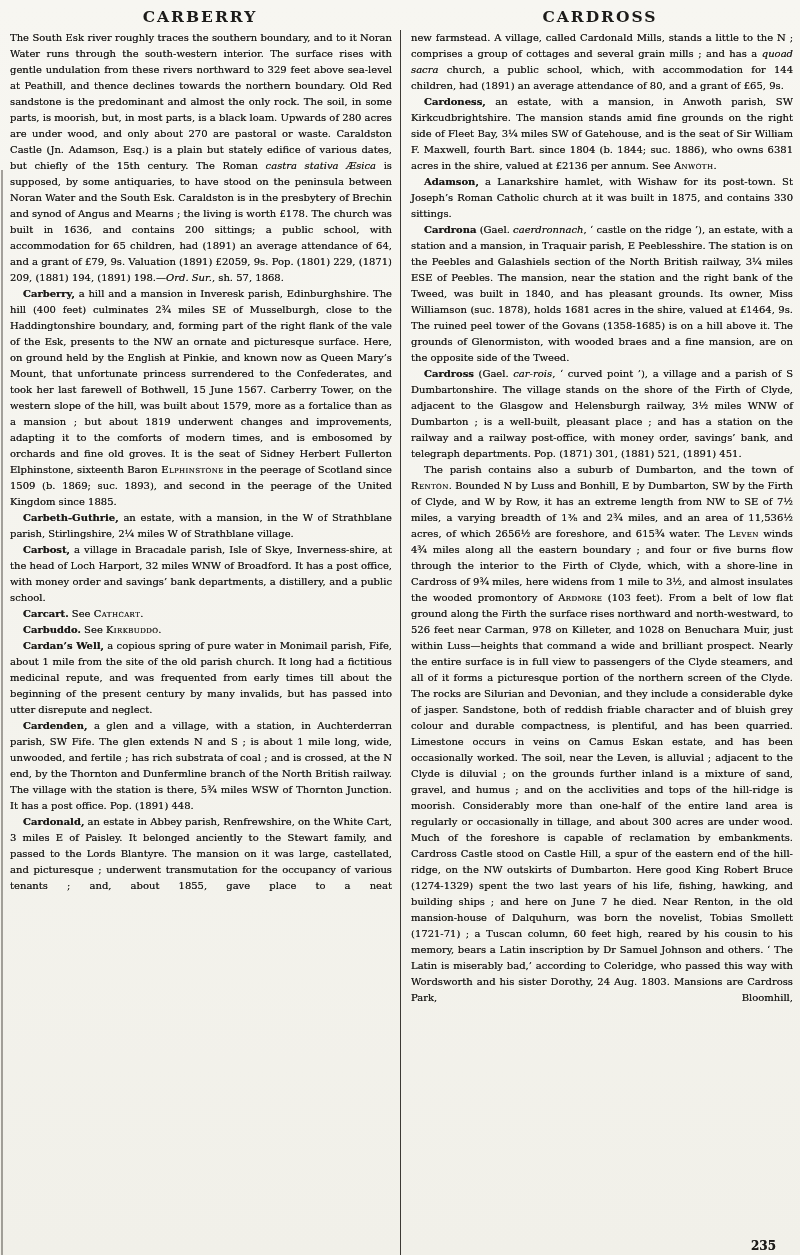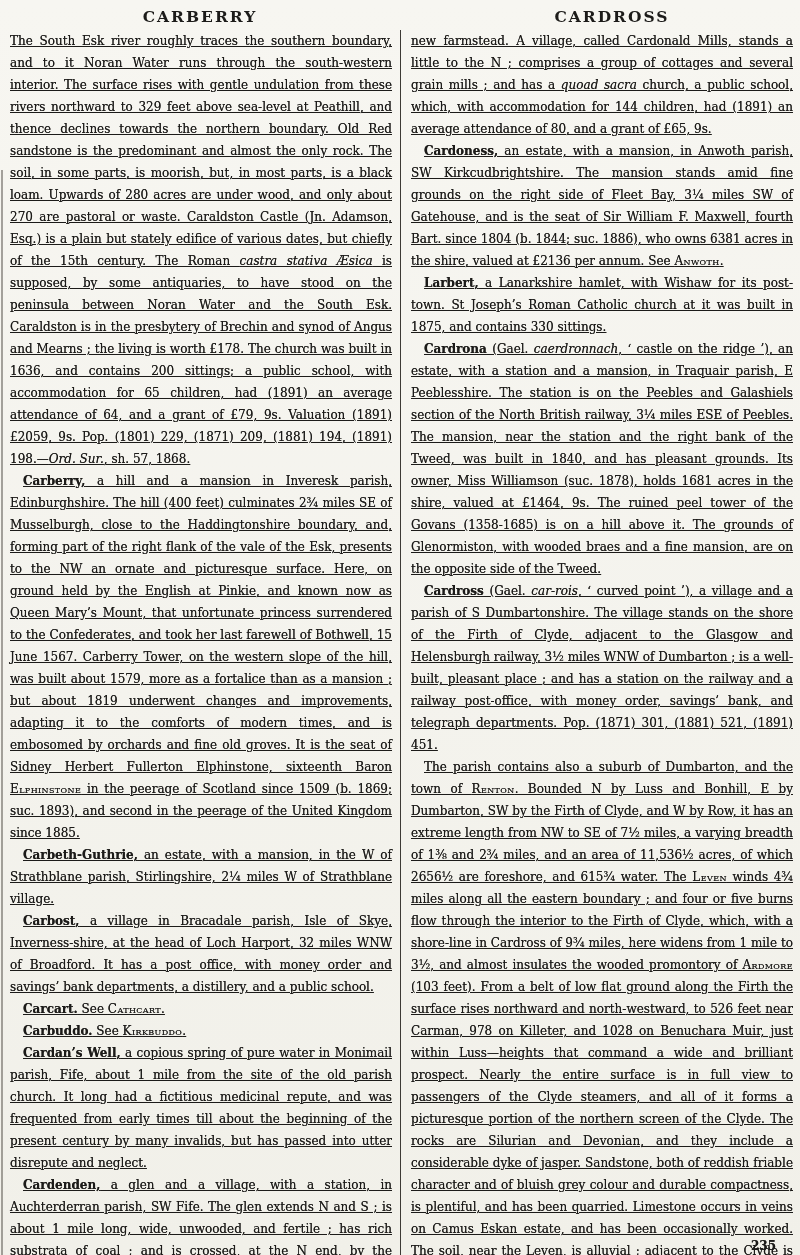--- a/index.html
+++ b/index.html
@@ -18,42 +18,41 @@
     background: linear-gradient(180deg, #f7f6f1 0%, #f4f3ed 55%, #f1f0e9 100%);
   }
   
   .page::before {
     content: "";
     position: absolute;
     left: 1px; top: 170px; bottom: 0;
     width: 2px;
     background: rgba(62, 58, 52, 0.45);
   }
-  .headers { display: flex; height: 23px; gap: 12px; }
+  .headers { display: flex; height: 23px; }
   .header-cell {
     flex: 0 0 400px;
     text-align: center;
     font-weight: bold;
     font-size: 15.5px;
     letter-spacing: 2px;
   }
   .columns {
     position: absolute;
     top: 30px; left: 0; right: 0; bottom: 0;
     display: flex;
   }
   .col {
     box-sizing: border-box;
     flex: 0 0 400px;
-    font-size: 12px;
-    line-height: 22px;
+    font-size: 10px;
+    line-height: 16px;
     text-align: justify;
     overflow: hidden;
     text-shadow: 0 0 0.35px rgba(25, 24, 22, 0.8);
-    text-decoration: underline;
   }
   .col-left  { padding: 0 8px 0 10px; }
   .col-right { border-left: 1.6px solid #3d3a35; padding: 0 7px 12px 10px; }
   p.entry { margin: 0; }
   p.indent { text-indent: 13px; }
   p.fill { text-align-last: justify; }
   .b  { font-weight: bold; }
   .i  { font-style: italic; }
   .sc { font-variant: small-caps; letter-spacing: 0.4px; }
   .page-number {
@@ -80,20 +79,20 @@
         <p class="entry indent"><span class="b">Carbost,</span><span> a village in Bracadale parish, Isle of Skye, Inverness-shire, at the head of Loch Harport, 32 miles WNW of Broadford.  It has a post office, with money order and savings’ bank departments, a distillery, and a public school.</span></p>
         <p class="entry indent"><span class="b">Carcart.</span><span>  See </span><span class="sc">Cathcart</span><span>.</span></p>
         <p class="entry indent"><span class="b">Carbuddo.</span><span>  See </span><span class="sc">Kirkbuddo</span><span>.</span></p>
         <p class="entry indent"><span class="b">Cardan’s Well,</span><span> a copious spring of pure water in Monimail parish, Fife, about 1 mile from the site of the old parish church.  It long had a fictitious medicinal repute, and was frequented from early times till about the beginning of the present century by many invalids, but has passed into utter disrepute and neglect.</span></p>
         <p class="entry indent"><span class="b">Cardenden,</span><span> a glen and a village, with a station, in Auchterderran parish, SW Fife.  The glen extends N and S ; is about 1 mile long, wide, unwooded, and fertile ; has rich substrata of coal ; and is crossed, at the N end, by the Thornton and Dunfermline branch of the North British railway.  The village with the station is there, 5¾ miles WSW of Thornton Junction.  It has a post office.  Pop. (1891) 448.</span></p>
         <p class="entry indent fill"><span class="b">Cardonald,</span><span> an estate in Abbey parish, Renfrewshire, on the White Cart, 3 miles E of Paisley.  It belonged anciently to the Stewart family, and passed to the Lords Blantyre.  The mansion on it was large, castellated, and picturesque ; underwent transmutation for the occupancy of various tenants ; and, about 1855, gave place to a neat</span></p>
       </div>
     <div class="col col-right">
         <p class="entry"><span>new farmstead.  A village, called Cardonald Mills, stands a little to the N ; comprises a group of cottages and several grain mills ; and has a </span><span class="i">quoad sacra</span><span> church, a public school, which, with accommodation for 144 children, had (1891) an average attendance of 80, and a grant of £65, 9s.</span></p>
         <p class="entry indent"><span class="b">Cardoness,</span><span> an estate, with a mansion, in Anwoth parish, SW Kirkcudbrightshire.  The mansion stands amid fine grounds on the right side of Fleet Bay, 3¼ miles SW of Gatehouse, and is the seat of Sir William F. Maxwell, fourth Bart. since 1804 (b. 1844; suc. 1886), who owns 6381 acres in the shire, valued at £2136 per annum.  See </span><span class="sc">Anwoth</span><span>.</span></p>
-        <p class="entry indent"><span class="b">Larbert,</span><span> a Lanarkshire hamlet, with Wishaw for its post-town.  St Joseph’s Roman Catholic church at it was built in 1875, and contains 330 sittings.</span></p>
+        <p class="entry indent"><span class="b">Adamson,</span><span> a Lanarkshire hamlet, with Wishaw for its post-town.  St Joseph’s Roman Catholic church at it was built in 1875, and contains 330 sittings.</span></p>
         <p class="entry indent"><span class="b">Cardrona</span><span> (Gael. </span><span class="i">caerdronnach</span><span>, ‘ castle on the ridge ’), an estate, with a station and a mansion, in Traquair parish, E Peeblesshire.  The station is on the Peebles and Galashiels section of the North British railway, 3¼ miles ESE of Peebles.  The mansion, near the station and the right bank of the Tweed, was built in 1840, and has pleasant grounds.  Its owner, Miss Williamson (suc. 1878), holds 1681 acres in the shire, valued at £1464, 9s. The ruined peel tower of the Govans (1358-1685) is on a hill above it.  The grounds of Glenormiston, with wooded braes and a fine mansion, are on the opposite side of the Tweed.</span></p>
         <p class="entry indent"><span class="b">Cardross</span><span> (Gael. </span><span class="i">car-rois</span><span>, ‘ curved point ’), a village and a parish of S Dumbartonshire.  The village stands on the shore of the Firth of Clyde, adjacent to the Glasgow and Helensburgh railway, 3½ miles WNW of Dumbarton ; is a well-built, pleasant place ; and has a station on the railway and a railway post-office, with money order, savings’ bank, and telegraph departments.  Pop. (1871) 301, (1881) 521, (1891) 451.</span></p>
         <p class="entry indent fill"><span>The parish contains also a suburb of Dumbarton, and the town of </span><span class="sc">Renton</span><span>.  Bounded N by Luss and Bonhill, E by Dumbarton, SW by the Firth of Clyde, and W by Row, it has an extreme length from NW to SE of 7½ miles, a varying breadth of 1⅜ and 2¾ miles, and an area of 11,536½ acres, of which 2656½ are foreshore, and 615¾ water.  The </span><span class="sc">Leven</span><span> winds 4¾ miles along all the eastern boundary ; and four or five burns flow through the interior to the Firth of Clyde, which, with a shore-line in Cardross of 9¾ miles, here widens from 1 mile to 3½, and almost insulates the wooded promontory of </span><span class="sc">Ardmore</span><span> (103 feet).  From a belt of low flat ground along the Firth the surface rises northward and north-westward, to 526 feet near Carman, 978 on Killeter, and 1028 on Benuchara Muir, just within Luss—heights that command a wide and brilliant prospect.  Nearly the entire surface is in full view to passengers of the Clyde steamers, and all of it forms a picturesque portion of the northern screen of the Clyde.  The rocks are Silurian and Devonian, and they include a considerable dyke of jasper.  Sandstone, both of reddish friable character and of bluish grey colour and durable compactness, is plentiful, and has been quarried.  Limestone occurs in veins on Camus Eskan estate, and has been occasionally worked.  The soil, near the Leven, is alluvial ; adjacent to the Clyde is diluvial ; on the grounds further inland is a mixture of sand, gravel, and humus ; and on the acclivities and tops of the hill-ridge is moorish.  Considerably more than one-half of the entire land area is regularly or occasionally in tillage, and about 300 acres are under wood.  Much of the foreshore is capable of reclamation by embankments.  Cardross Castle stood on Castle Hill, a spur of the eastern end of the hill-ridge, on the NW outskirts of Dumbarton.  Here good King Robert Bruce (1274-1329) spent the two last years of his life, fishing, hawking, and building ships ; and here on June 7 he died.  Near Renton, in the old mansion-house of Dalquhurn, was born the novelist, Tobias Smollett (1721-71) ; a Tuscan column, 60 feet high, reared by his cousin to his memory, bears a Latin inscription by Dr Samuel Johnson and others.  ‘ The Latin is miserably bad,’ according to Coleridge, who passed this way with Wordsworth and his sister Dorothy, 24 Aug. 1803.  Mansions are Cardross Park, Bloomhill,</span></p>
       </div>
   </div>
   <div class="page-number">235</div>
 </div>
 
 </body></html>

